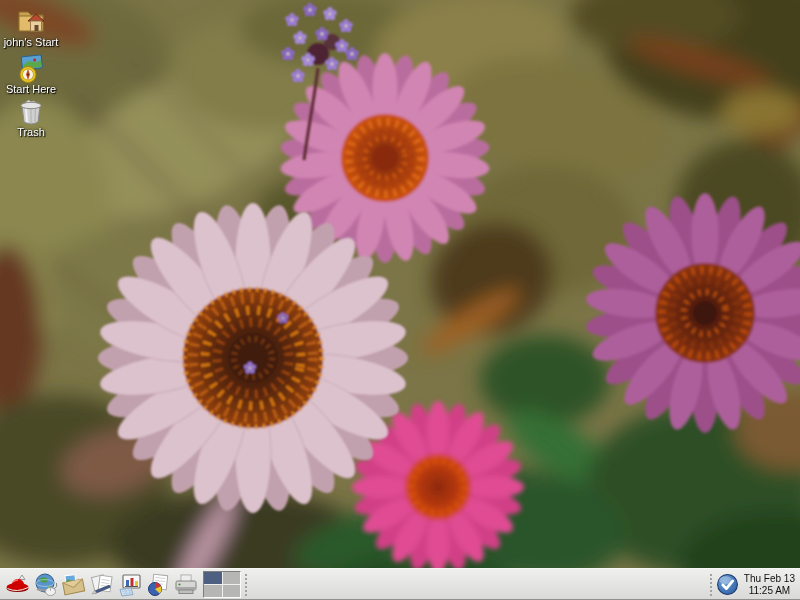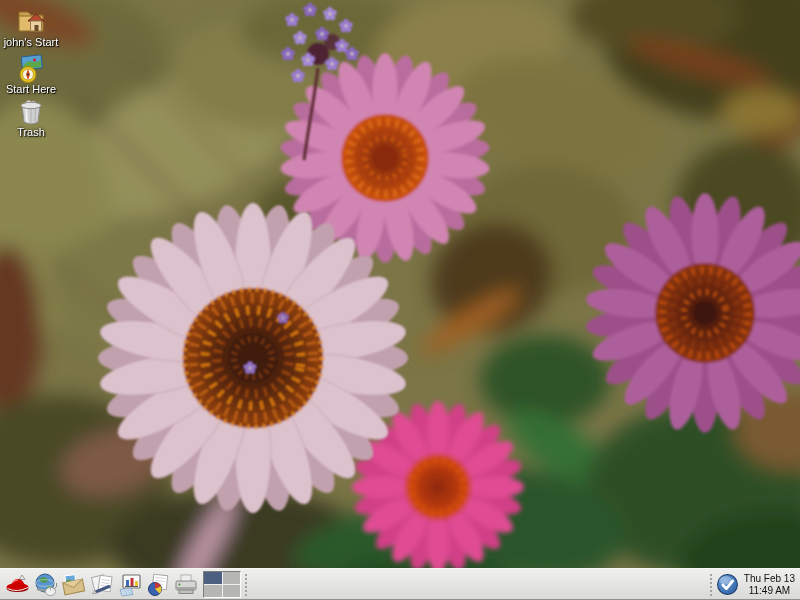--- a/index.html
+++ b/index.html
@@ -457,16 +457,16 @@
           </radialGradient>
         </defs>
         <circle cx="11" cy="11" r="9.5" fill="url(#gnotif)" stroke="#1a3a6e"></circle>
         <ellipse cx="9" cy="7" rx="6" ry="4" fill="#ffffff" opacity="0.3"></ellipse>
         <path d="M6.5,11.5 L10,15 L16,7.5" stroke="#ffffff" stroke-width="2.6" fill="none" stroke-linecap="round" stroke-linejoin="round"></path>
       </svg>
     </button>
 
     <div class="clock">
       <div>Thu Feb 13</div>
-      <div>11:49 AM</div>
+      <div>11:25 AM</div>
     </div>
   </div>
 </div>
 
 </body></html>

